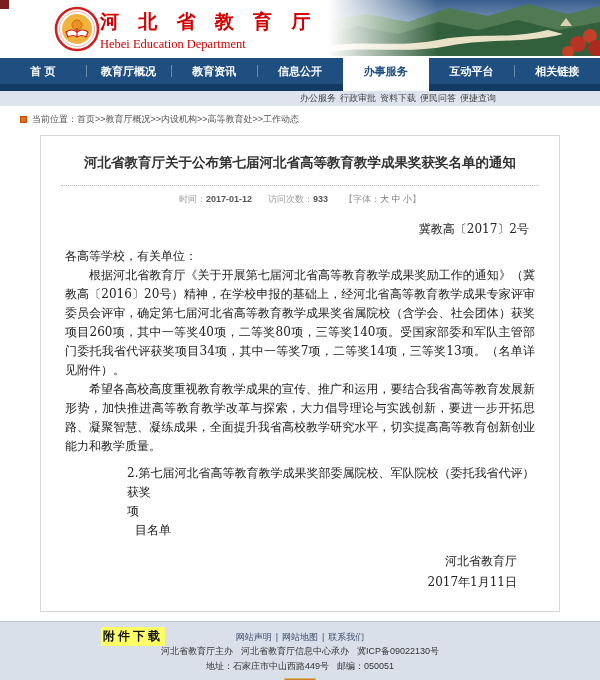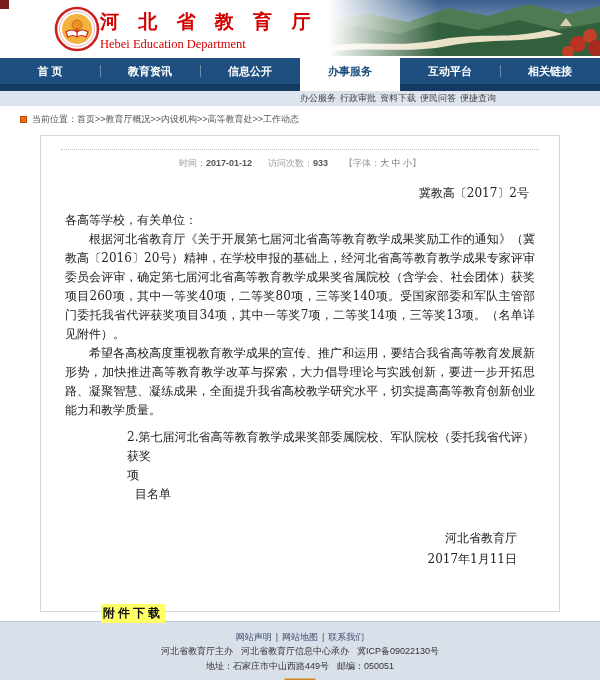--- a/index.html
+++ b/index.html
@@ -48,21 +48,21 @@
   .meta .gap { display:inline-block; width:16px; }
   .meta .fs { color:#777; cursor:pointer; }
   .serif { font-family:"DejaVu Serif", "Liberation Serif", serif; }
   .doc-number { margin-top:15px; text-align:right; padding-right:16px; font-size:12px; color:#222; }
   .body-text { margin:9px 10px 0 10px; font-size:12px; line-height:19px; color:#222; text-align:justify; }
   .body-text.indent { text-indent:2em; margin-top:0; }
   .attach-block { margin:8px 10px 0 36px; font-size:12px; line-height:19px; color:#222; }
   .attach-l2 { margin-left:36px; }
   .attach-l3 { margin-left:36px; }
   .attach-l4 { margin-left:44px; }
-  .signature { margin-top:24px; text-align:right; padding-right:28px; font-size:12px; line-height:21px; color:#222; }
+  .signature { margin-top:11px; text-align:right; padding-right:28px; font-size:12px; line-height:21px; color:#222; }
   .download {
     display:inline-block; margin:34px 0 0 46px; background:#ffff66; color:#111;
     font-size:12px; font-weight:bold; letter-spacing:3px; padding:1px 2px; cursor:pointer;
   }
   
   .footer {
     margin-top:9px; background:#d9e0ea; border-top:1px solid #bac4d2;
     text-align:center; font-size:9px; color:#333; padding-top:8px; height:86px;
   }
   .footer .links { color:#3f4e6e; line-height:14px; }
@@ -115,20 +115,21 @@
       <circle cx="262" cy="36" r="7" fill="#c24027"></circle>
       <circle cx="268" cy="48" r="8" fill="#a72c1e"></circle>
       <circle cx="240" cy="52" r="6" fill="#c24027"></circle>
       <rect x="0" y="0" width="110" height="56" fill="url(#fadeL)"></rect>
     </svg>
   </div>
 </div>
 
 <div class="topnav">
   <div class="nav-item">首 页</div>
+  <div class="nav-item">教育厅概况</div>
   <div class="nav-item">教育资讯</div>
   <div class="nav-item">信息公开</div>
   <div class="nav-item active">办事服务</div>
   <div class="nav-item">互动平台</div>
   <div class="nav-item">相关链接</div>
 </div>
 <div class="nav-stripe"></div>
 
 <div class="subnav">
   <div class="subnav-item">办公服务</div>
@@ -138,20 +139,21 @@
   <div class="subnav-item">便捷查询</div>
 </div>
 
 <div class="breadcrumb">
   <span class="crumb-icon"></span>
   <span>当前位置：</span>
   <span>首页&gt;&gt;教育厅概况&gt;&gt;内设机构&gt;&gt;高等教育处&gt;&gt;工作动态</span>
 </div>
 
 <div class="article">
+  <div class="art-title">河北省教育厅关于公布第七届河北省高等教育教学成果奖获奖名单的通知</div>
   <div class="dotline"></div>
 
   <div class="meta">
     <span>时间：</span><b>2017-01-12</b><span class="gap"></span><span>访问次数：</span><b>933</b><span class="gap"></span><span>【字体：</span><span class="fs">大</span>&nbsp;<span class="fs">中</span>&nbsp;<span class="fs">小</span><span>】</span>
   </div>
 
   <div class="doc-number serif">冀教高〔2017〕2号</div>
 
   <div class="body-text serif">各高等学校，有关单位：</div>
   <div class="body-text serif indent">根据河北省教育厅《关于开展第七届河北省高等教育教学成果奖励工作的通知》（冀教高〔2016〕20号）精神，在学校申报的基础上，经河北省高等教育教学成果专家评审委员会评审，确定第七届河北省高等教育教学成果奖省属院校（含学会、社会团体）获奖项目260项，其中一等奖40项，二等奖80项，三等奖140项。受国家部委和军队主管部门委托我省代评获奖项目34项，其中一等奖7项，二等奖14项，三等奖13项。（名单详见附件）。</div>

